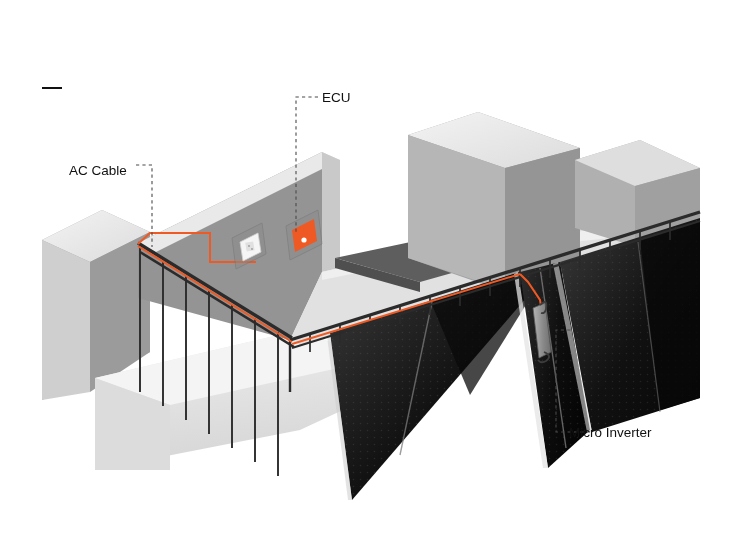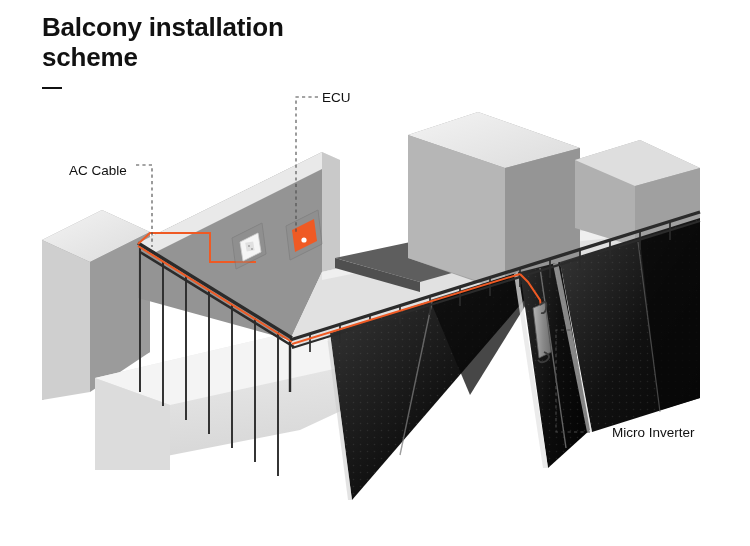--- a/index.html
+++ b/index.html
@@ -6,21 +6,21 @@
   body{width:750px;height:546px;overflow:hidden;
        font-family:"Liberation Sans","DejaVu Sans",sans-serif;}
   #stage{position:relative;width:750px;height:546px;background:#ffffff;}
   #scene{position:absolute;inset:0;}
   .ttl{position:absolute;left:42px;top:12px;width:420px;
        font-size:26px;font-weight:bold;line-height:1.17;color:#111111;
        letter-spacing:-0.2px;white-space:pre-line;}
   .lbl{position:absolute;font-size:13.5px;color:#111111;white-space:nowrap;}
   #lab-ac{left:69px;top:163px;}
   #lab-ecu{left:322px;top:90px;}
-  #lab-mi{left:612px;top:425px;text-align:right;}
+  #lab-mi{left:569px;top:425px;text-align:right;}
 </style>
 </head>
 <body>
 
 <div id="stage">
 
   <svg id="scene" viewBox="0 0 750 546">
     <defs>
       <linearGradient id="gWallFrontL" x1="0" y1="0" x2="0.25" y2="1">
         <stop offset="0%" stop-color="#a6a6a6"></stop>
@@ -189,22 +189,20 @@
       <path d="M544,352 q9,4 2,9 q-5,3 -8,-1" fill="none" stroke="#3c3c3c" stroke-width="1.8"></path>
     </g>
 
     <g fill="none" stroke="#4a4a4a" stroke-width="1.1" stroke-dasharray="3.2,3.2">
       <path d="M136,165 L152,165 L152,247"></path>
       <path d="M318,97 L296,97 L296,232"></path>
       <path d="M590,432 L556,432 L556,330 L571,330"></path>
     </g>
   </svg>
 
-  <div class="ttl">Balcony installation
-scheme</div>
   <svg class="ttl-rule" style="position:absolute;left:42px;top:84px;" width="24" height="8">
     <line x1="0" y1="4" x2="20" y2="4" stroke="#111111" stroke-width="2"></line>
   </svg>
 
   <div class="lbl" id="lab-ac">AC Cable</div>
   <div class="lbl" id="lab-ecu">ECU</div>
   <div class="lbl" id="lab-mi">Micro Inverter</div>
 
 </div>
 

